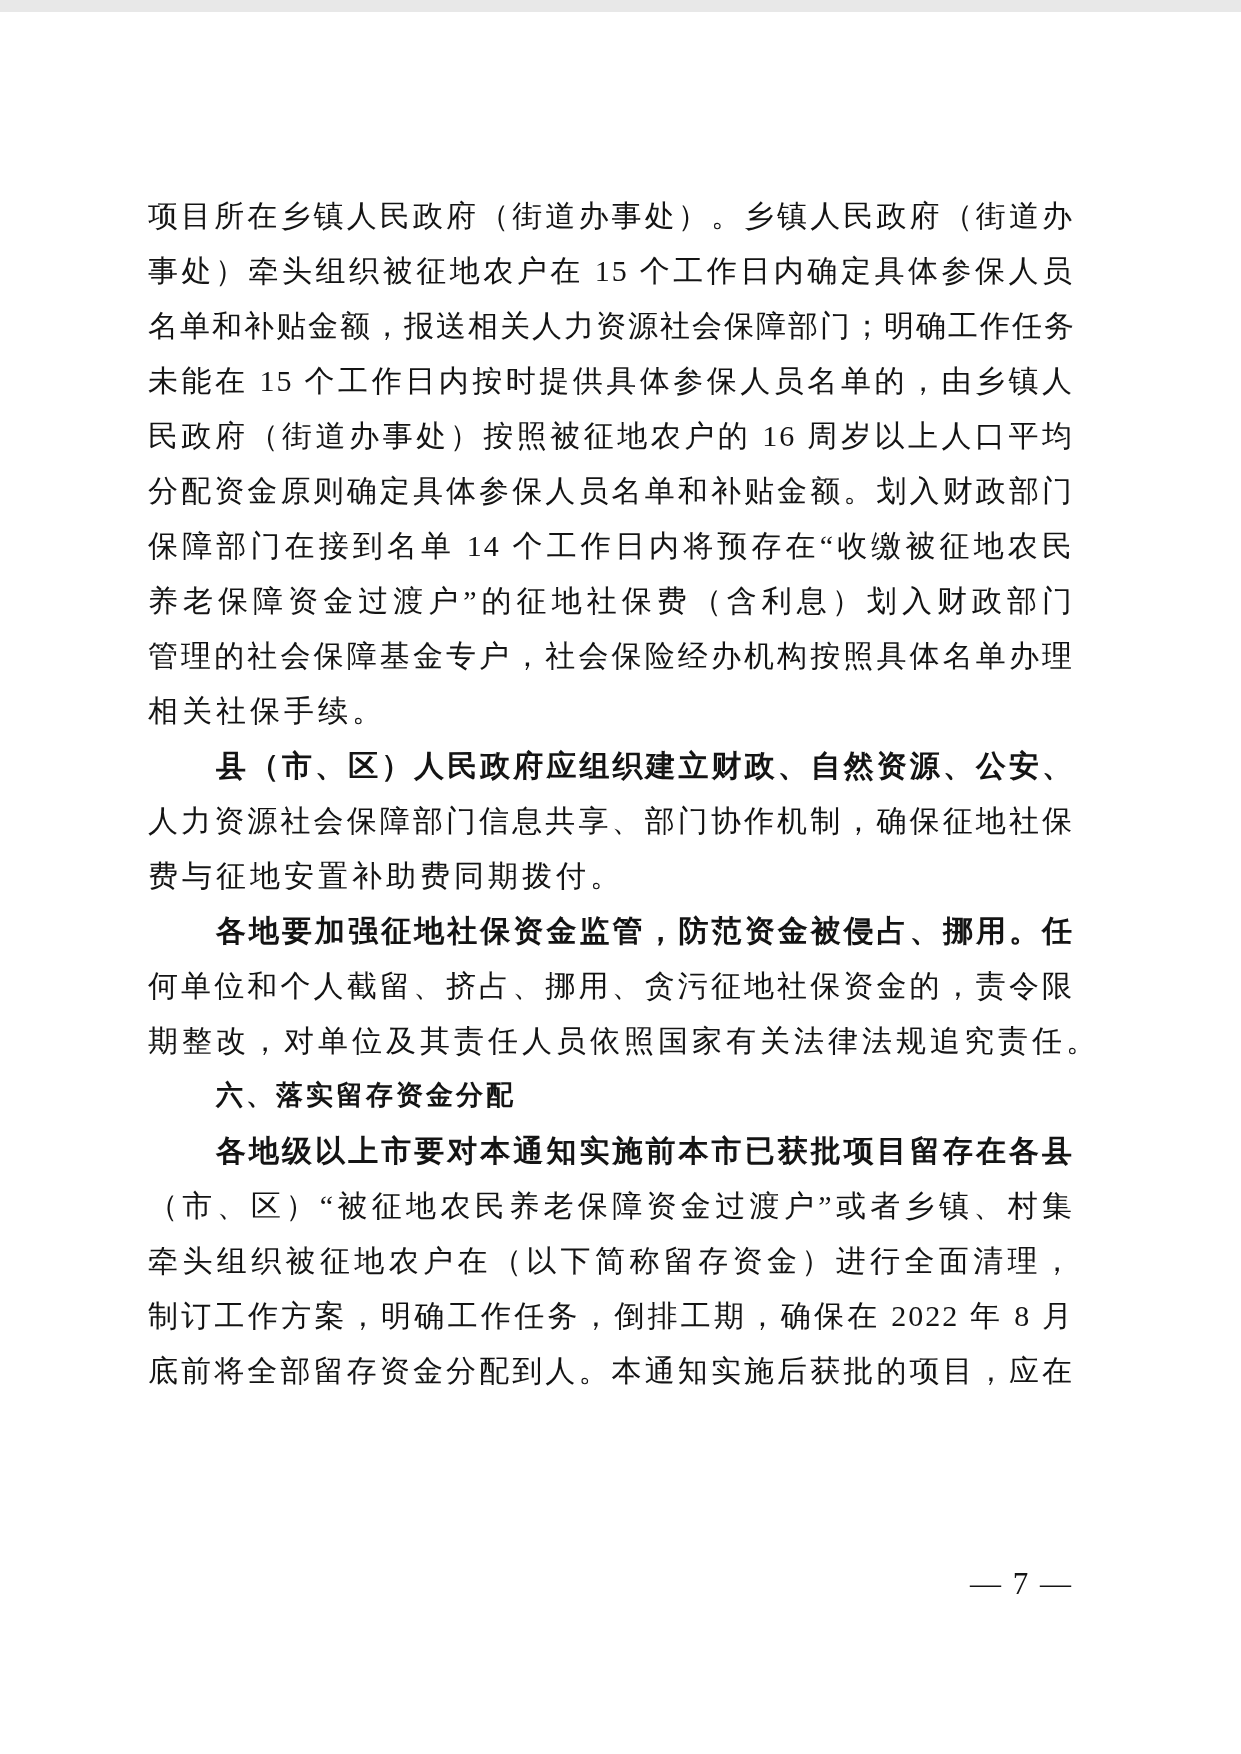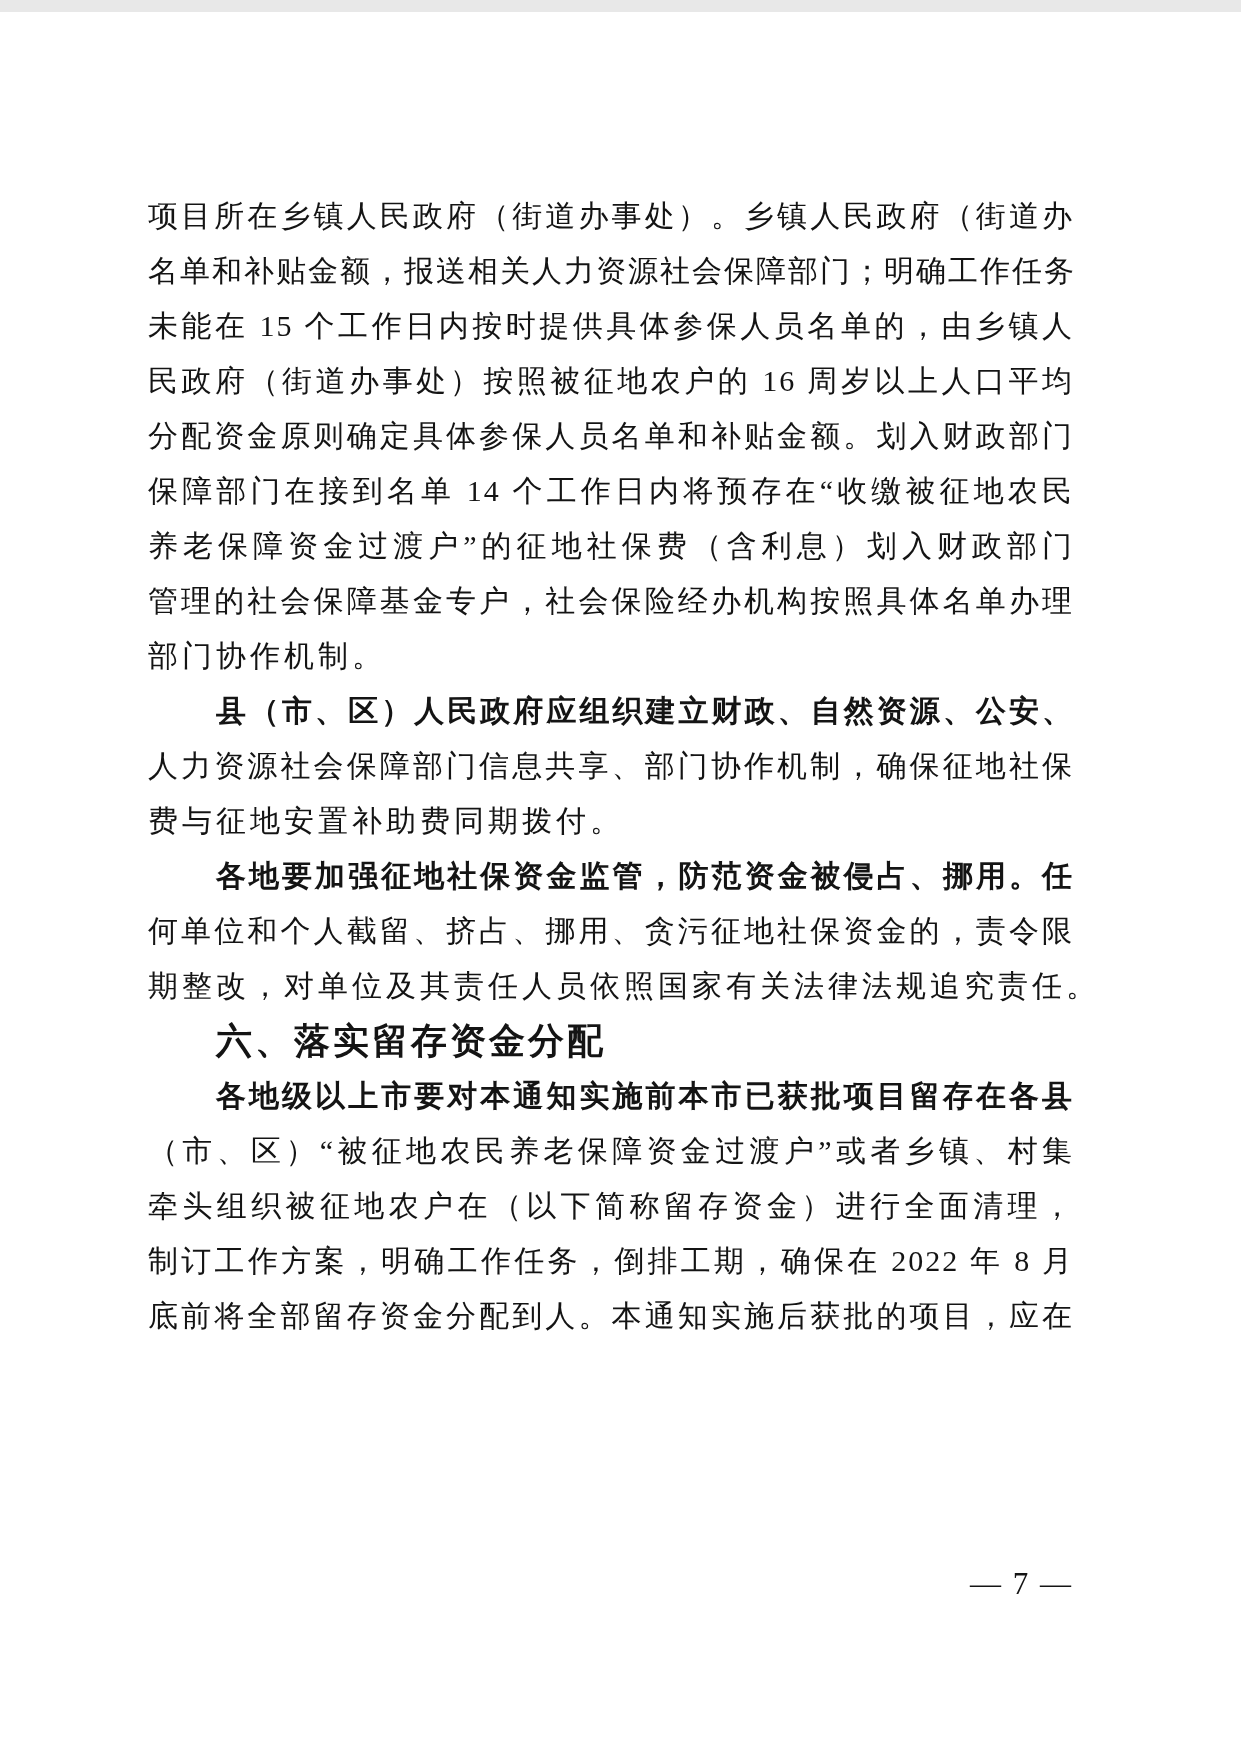--- a/index.html
+++ b/index.html
@@ -39,21 +39,21 @@
     text-align-last: left;
     letter-spacing: 4px;
   }
   .line.indent {
     text-indent: 68px;
     font-weight: bold;
   }
   .line.heading {
     font-family: "Liberation Sans", "DejaVu Sans", sans-serif;
     font-weight: 700;
-    font-size: 36px;
+    font-size: 27px;
     text-align: left;
     text-align-last: left;
     letter-spacing: 3px;
   }
   .footer {
     position: absolute;
     top: 1552px;
     right: 168px;
     font-size: 31px;
     line-height: 40px;
@@ -61,28 +61,29 @@
     font-family: "Liberation Serif", "DejaVu Serif", serif;
     color: #141414;
   }
 </style>
 </head>
 <body>
 
 <div class="page">
   <div class="content">
       <div class="line">项目所在乡镇人民政府（街道办事处）。乡镇人民政府（街道办</div>
+      <div class="line">事处）牵头组织被征地农户在 15 个工作日内确定具体参保人员</div>
       <div class="line">名单和补贴金额，报送相关人力资源社会保障部门；明确工作任务</div>
       <div class="line">未能在 15 个工作日内按时提供具体参保人员名单的，由乡镇人</div>
       <div class="line">民政府（街道办事处）按照被征地农户的 16 周岁以上人口平均</div>
       <div class="line">分配资金原则确定具体参保人员名单和补贴金额。划入财政部门</div>
       <div class="line">保障部门在接到名单 14 个工作日内将预存在“收缴被征地农民</div>
       <div class="line">养老保障资金过渡户”的征地社保费（含利息）划入财政部门</div>
       <div class="line">管理的社会保障基金专户，社会保险经办机构按照具体名单办理</div>
-      <div class="line para-end">部门协作机制。</div>
+      <div class="line para-end">相关社保手续。</div>
       <div class="line indent">县（市、区）人民政府应组织建立财政、自然资源、公安、</div>
       <div class="line">人力资源社会保障部门信息共享、部门协作机制，确保征地社保</div>
       <div class="line para-end">费与征地安置补助费同期拨付。</div>
       <div class="line indent">各地要加强征地社保资金监管，防范资金被侵占、挪用。任</div>
       <div class="line">何单位和个人截留、挤占、挪用、贪污征地社保资金的，责令限</div>
       <div class="line para-end">期整改，对单位及其责任人员依照国家有关法律法规追究责任。</div>
       <div class="line heading indent">六、落实留存资金分配</div>
       <div class="line indent">各地级以上市要对本通知实施前本市已获批项目留存在各县</div>
       <div class="line">（市、区）“被征地农民养老保障资金过渡户”或者乡镇、村集</div>
       <div class="line">牵头组织被征地农户在（以下简称留存资金）进行全面清理，</div>

